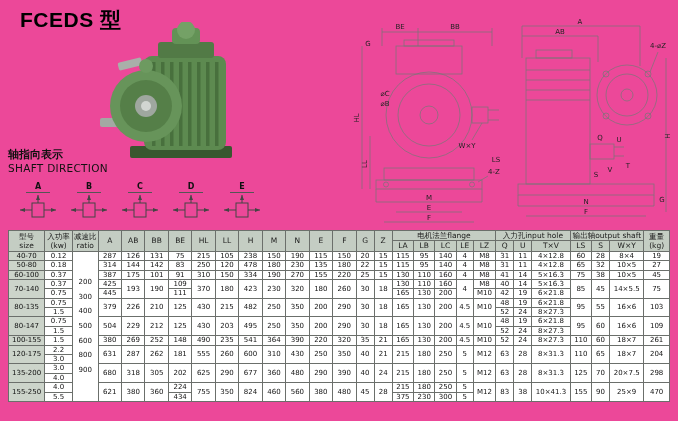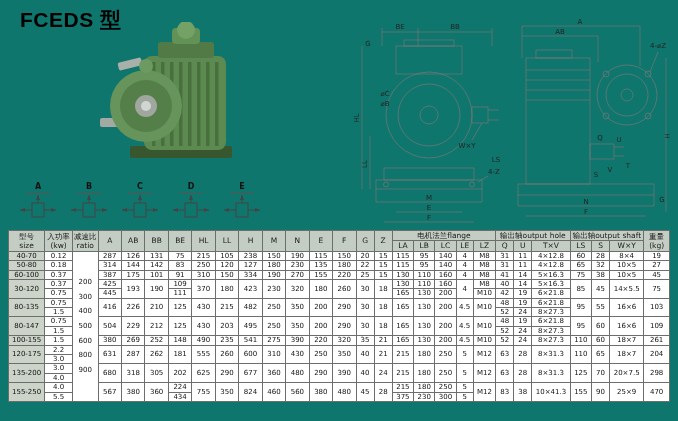--- a/index.html
+++ b/index.html
@@ -1,18 +1,18 @@
 <!DOCTYPE html>
 <html style="--header-bg: #c4cdc3; --size-col-bg: #ccd4ca; --gear-green: #5d8a50; --border: #6b6f6b;"><head>
 <meta charset="utf-8">
 <style>
   * { box-sizing: border-box; }
   html,body { margin:0; padding:0; background:#ffffff; }
   .page {
-    position:relative; width:678px; height:421px; background:#0f766e;
+    position:relative; width:678px; height:421px; background:#ec4899;
     overflow:hidden; font-family:"DejaVu Sans", sans-serif; color:#111;
   }
   .title {
     position:absolute; left:20px; top:6px; font-size:21px; font-weight:bold;
     font-family:"Liberation Sans","DejaVu Sans",sans-serif; letter-spacing:.5px; color:#000;
   }
   .shaft-label { position:absolute; left:8px; top:148px; line-height:1.25; }
   .shaft-cn { font-size:11px; font-weight:bold; }
   .shaft-en { font-size:10.5px; letter-spacing:.3px; }
   .dir-row { position:absolute; left:16px; top:174px; display:flex; gap:7px; }
@@ -68,20 +68,22 @@
     <circle cx="86" cy="8" r="9" fill="#74a166"></circle>
     <circle cx="46" cy="84" r="36" fill="#67945a"></circle>
     <circle cx="46" cy="84" r="26" fill="#557f48"></circle>
     <circle cx="46" cy="84" r="11" fill="#9fa79f"></circle>
     <circle cx="46" cy="84" r="5" fill="#d2d6d2"></circle>
     <rect x="18" y="38" width="24" height="8" rx="2" fill="#a9afa9" transform="rotate(-14 30 42)"></rect>
     <circle cx="46" cy="44" r="7" fill="#6d9a60"></circle>
   </svg>
 
   <div class="shaft-label">
+    <div class="shaft-cn">轴指向表示</div>
+    <div class="shaft-en">SHAFT DIRECTION</div>
   </div>
 
   <div class="dir-row">
     <div class="dir-item">
       <div class="dir-letter">A</div>
       <svg width="44" height="34" viewBox="0 0 44 34">
         <g stroke="#444" stroke-width="1" fill="none">
             <rect x="16" y="10" width="12" height="14"></rect>
             <line x1="4" y1="17" x2="16" y2="17"></line>
             <line x1="28" y1="17" x2="40" y2="17"></line>
@@ -295,21 +297,21 @@
           <th rowspan="2">HL</th>
           <th rowspan="2">LL</th>
           <th rowspan="2">H</th>
           <th rowspan="2">M</th>
           <th rowspan="2">N</th>
           <th rowspan="2">E</th>
           <th rowspan="2">F</th>
           <th rowspan="2">G</th>
           <th rowspan="2">Z</th>
           <th colspan="5">电机法兰flange</th>
-          <th colspan="3">输出轴output hole</th>
+          <th colspan="3">入力孔input hole</th>
           <th colspan="3">输出轴output shaft</th>
           <th rowspan="2">重量<br>(kg)</th>
         </tr>
         <tr>
           <th>LA</th>
           <th>LB</th>
           <th>LC</th>
           <th>LE</th>
           <th>LZ</th>
           <th>Q</th>
@@ -353,21 +355,21 @@
         </tr>
         <tr>
           <td class="size-col">50-80</td>
           <td>0.18</td>
           <td>314</td>
           <td>144</td>
           <td>142</td>
           <td>83</td>
           <td>250</td>
           <td>120</td>
-          <td>127</td>
+          <td>478</td>
           <td>180</td>
           <td>230</td>
           <td>135</td>
           <td>180</td>
           <td>22</td>
           <td>15</td>
           <td>115</td>
           <td>95</td>
           <td>140</td>
           <td>4</td>
@@ -403,21 +405,21 @@
           <td>M8</td>
           <td>41</td>
           <td>14</td>
           <td>5×16.3</td>
           <td>75</td>
           <td>38</td>
           <td>10×5</td>
           <td>45</td>
         </tr>
         <tr>
-          <td rowspan="2" class="size-col">30-120</td>
+          <td rowspan="2" class="size-col">70-140</td>
           <td>0.37</td>
           <td>425</td>
           <td rowspan="2">193</td>
           <td rowspan="2">190</td>
           <td>109</td>
           <td rowspan="2">370</td>
           <td rowspan="2">180</td>
           <td rowspan="2">423</td>
           <td rowspan="2">230</td>
           <td rowspan="2">320</td>
@@ -446,21 +448,21 @@
           <td>130</td>
           <td>200</td>
           <td>M10</td>
           <td>42</td>
           <td>19</td>
           <td>6×21.8</td>
         </tr>
         <tr>
           <td rowspan="2" class="size-col">80-135</td>
           <td>0.75</td>
-          <td rowspan="2">416</td>
+          <td rowspan="2">379</td>
           <td rowspan="2">226</td>
           <td rowspan="2">210</td>
           <td rowspan="2">125</td>
           <td rowspan="2">430</td>
           <td rowspan="2">215</td>
           <td rowspan="2">482</td>
           <td rowspan="2">250</td>
           <td rowspan="2">350</td>
           <td rowspan="2">200</td>
           <td rowspan="2">290</td>
@@ -523,21 +525,21 @@
         <tr>
           <td class="size-col">100-155</td>
           <td>1.5</td>
           <td>380</td>
           <td>269</td>
           <td>252</td>
           <td>148</td>
           <td>490</td>
           <td>235</td>
           <td>541</td>
-          <td>275</td>
+          <td>364</td>
           <td>390</td>
           <td>220</td>
           <td>320</td>
           <td>35</td>
           <td>21</td>
           <td>165</td>
           <td>130</td>
           <td>200</td>
           <td>4.5</td>
           <td>M10</td>
@@ -609,21 +611,21 @@
           <td rowspan="2">70</td>
           <td rowspan="2">20×7.5</td>
           <td rowspan="2">298</td>
         </tr>
         <tr>
           <td>4.0</td>
         </tr>
         <tr>
           <td rowspan="2" class="size-col">155-250</td>
           <td>4.0</td>
-          <td rowspan="2">567</td>
+          <td rowspan="2">621</td>
           <td rowspan="2">380</td>
           <td rowspan="2">360</td>
           <td>224</td>
           <td rowspan="2">755</td>
           <td rowspan="2">350</td>
           <td rowspan="2">824</td>
           <td rowspan="2">460</td>
           <td rowspan="2">560</td>
           <td rowspan="2">380</td>
           <td rowspan="2">480</td>

